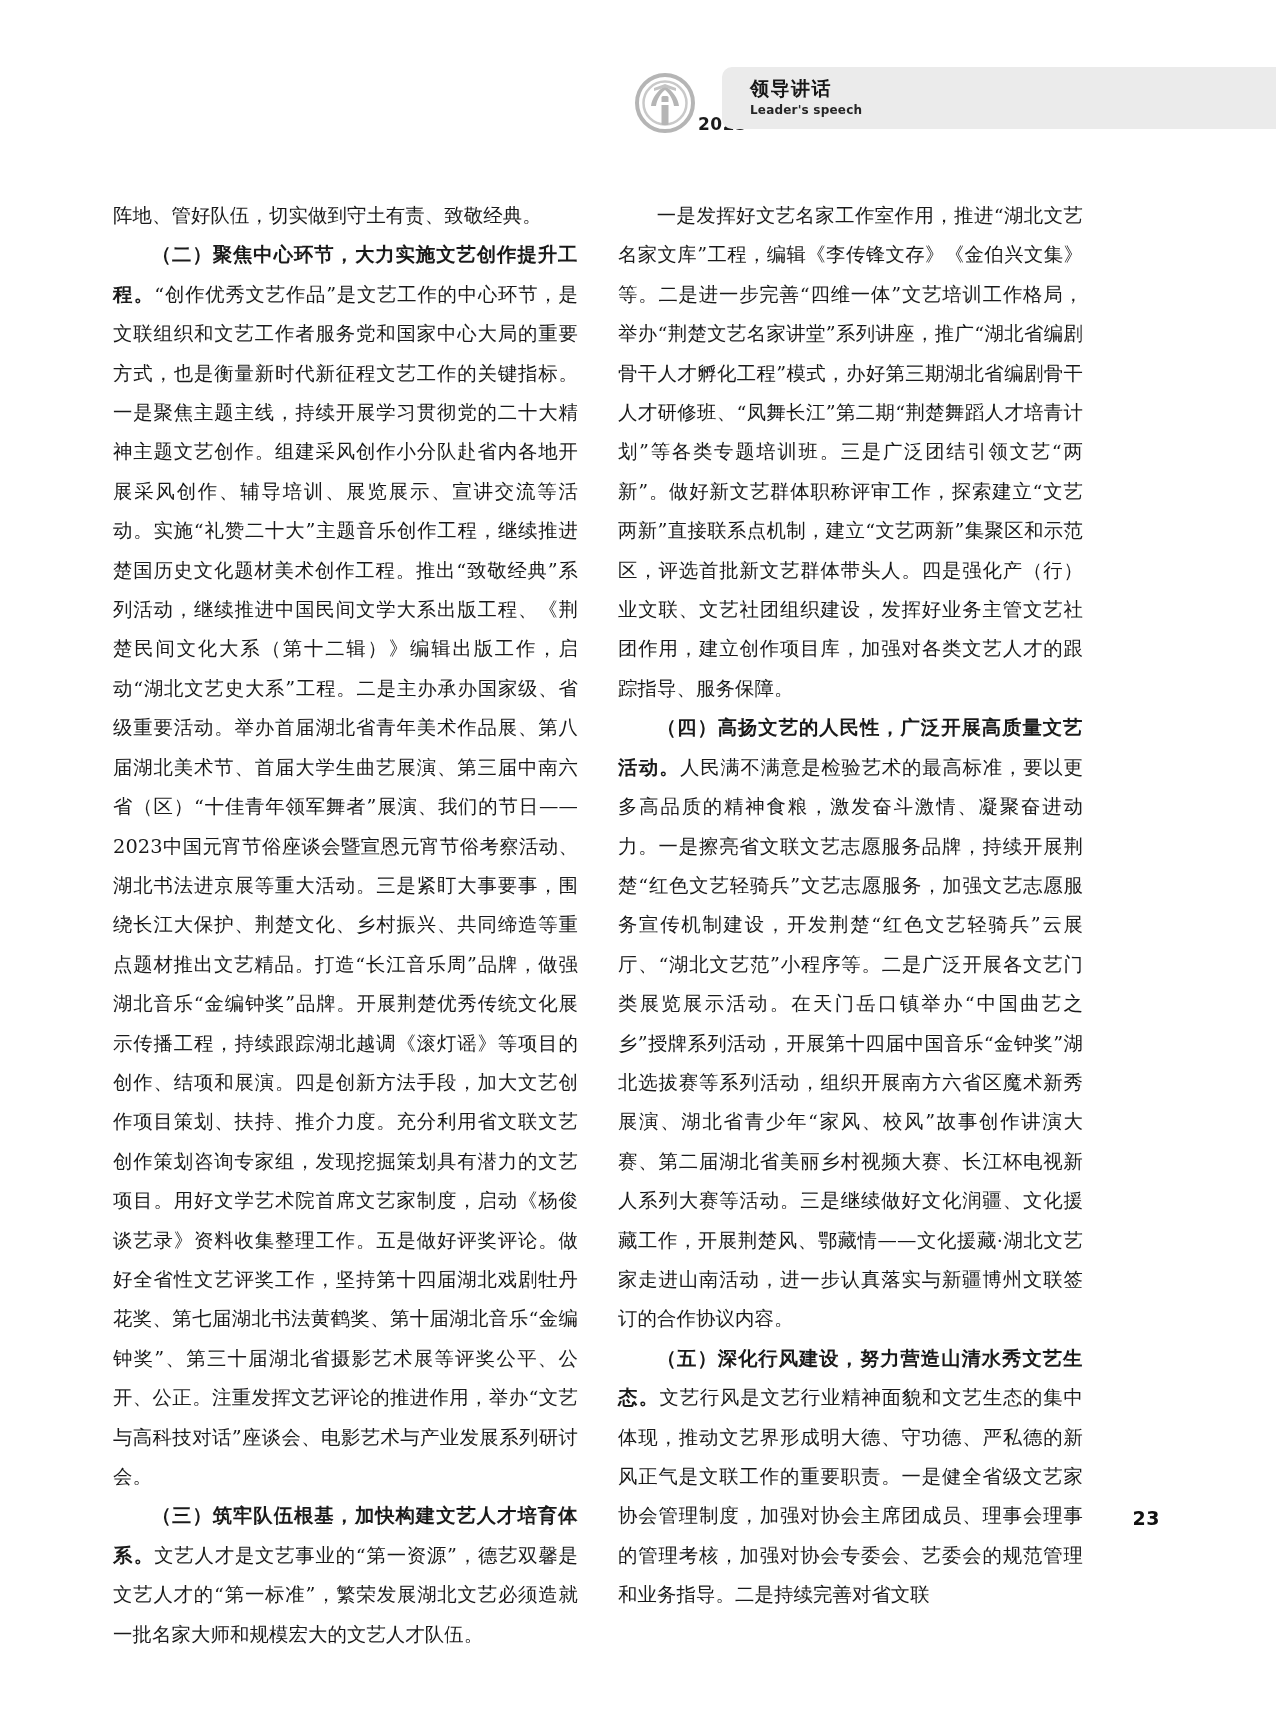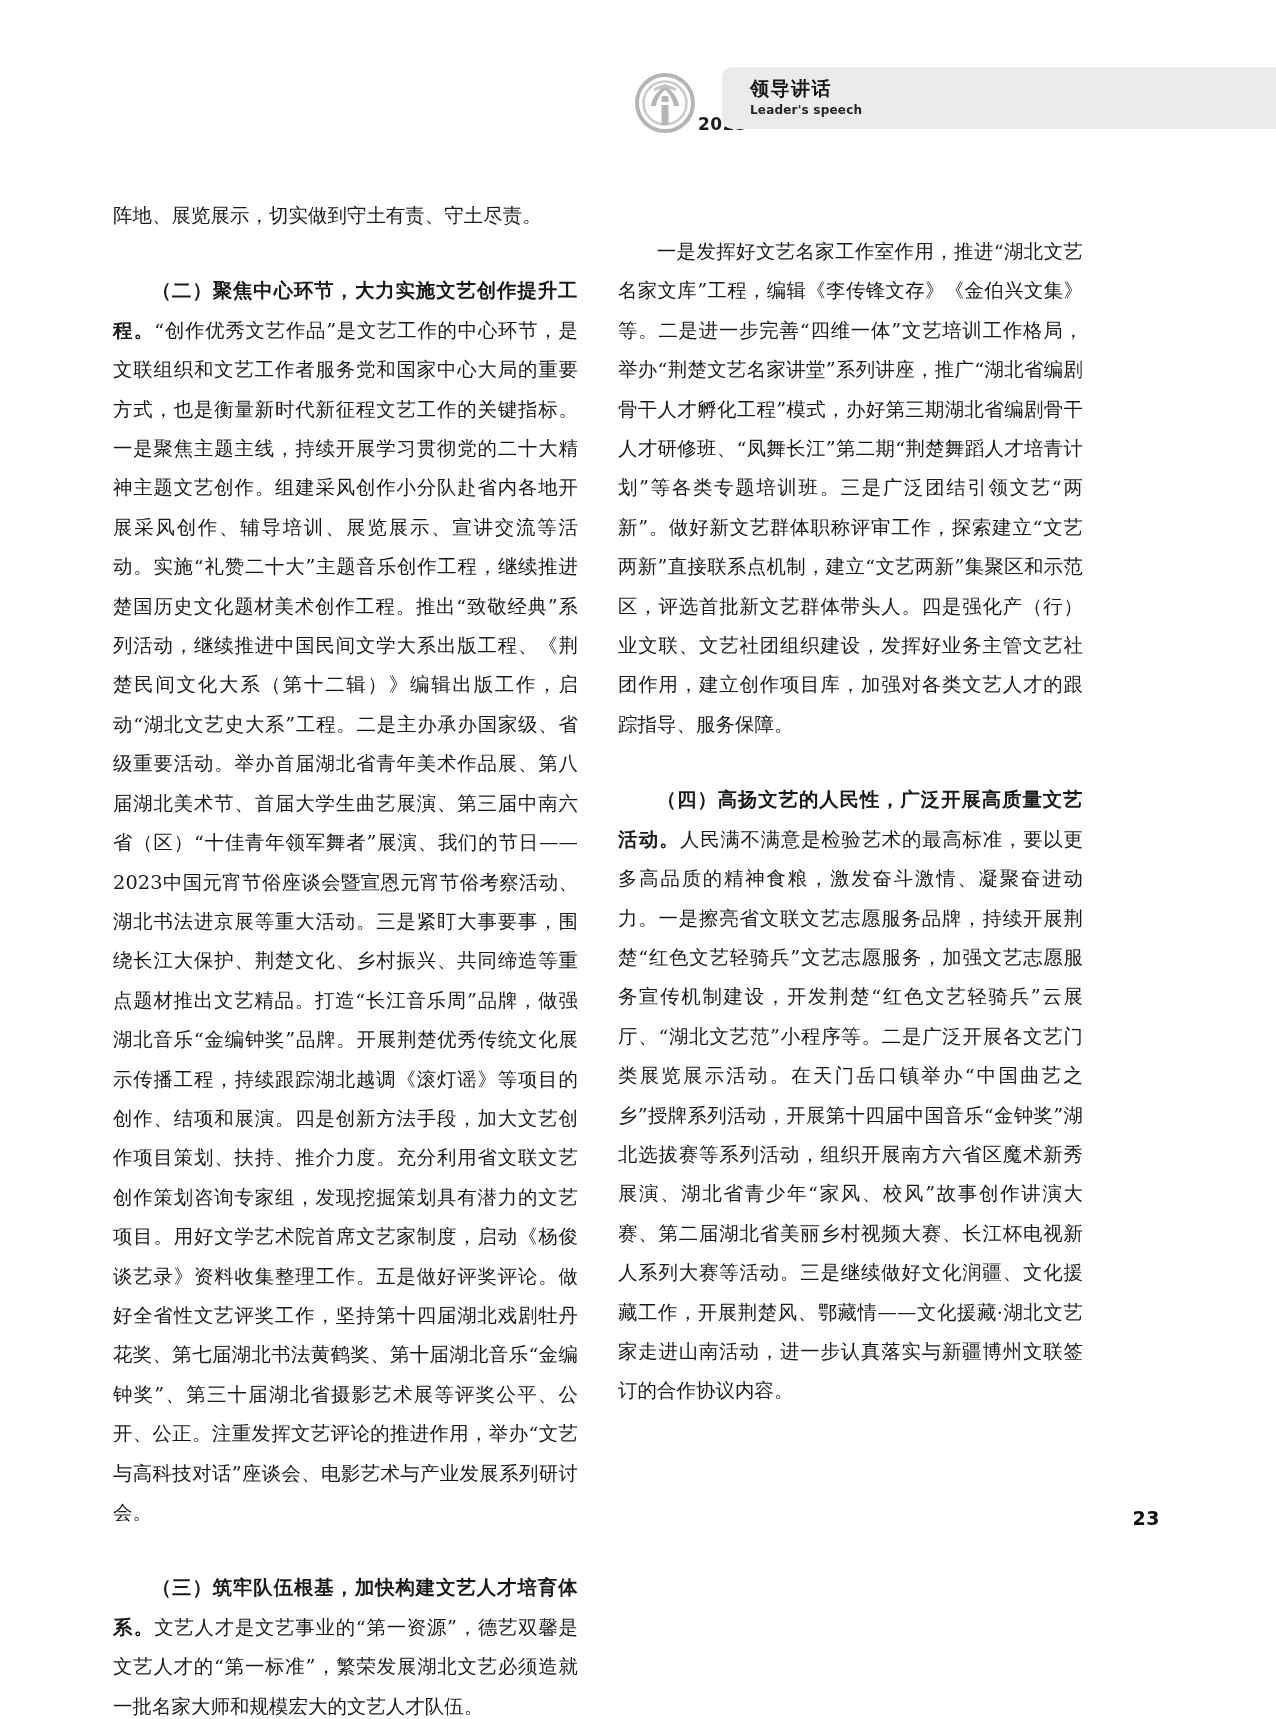--- a/index.html
+++ b/index.html
@@ -99,21 +99,20 @@
     font-size: 19.4px;
     line-height: 39.4px;
     text-align: justify;
     text-justify: inter-ideograph;
     text-align-last: left;
     letter-spacing: 0.1px;
     font-family: "DejaVu Serif", "Liberation Serif", serif;
   }
   p.indent {
     text-indent: 2em;
-    margin-top: 36px;
   }
   .bold-head {
     font-weight: bold;
     letter-spacing: 0.6px;
   }
 
   
   .folio {
     position: absolute;
     right: 116px;
@@ -145,25 +144,26 @@
       <div class="header-year">2023</div>
     </div>
     <div class="header-pill">
       <div class="header-cn">领导讲话</div>
       <div class="header-en">Leader's speech</div>
     </div>
   </div>
 
   <div class="columns">
     <div class="col" id="left-col">
-        <p><span>阵地、展览展示，切实做到守土有责、守土尽责。</span></p>
+        <p><span>阵地、管好队伍，切实做到守土有责、致敬经典。</span></p>
         <p class="indent"><span class="bold-head">（二）聚焦中心环节，大力实施文艺创作提升工程。</span><span>“创作优秀文艺作品”是文艺工作的中心环节，是文联组织和文艺工作者服务党和国家中心大局的重要方式，也是衡量新时代新征程文艺工作的关键指标。一是聚焦主题主线，持续开展学习贯彻党的二十大精神主题文艺创作。组建采风创作小分队赴省内各地开展采风创作、辅导培训、展览展示、宣讲交流等活动。实施“礼赞二十大”主题音乐创作工程，继续推进楚国历史文化题材美术创作工程。推出“致敬经典”系列活动，继续推进中国民间文学大系出版工程、《荆楚民间文化大系（第十二辑）》编辑出版工作，启动“湖北文艺史大系”工程。二是主办承办国家级、省级重要活动。举办首届湖北省青年美术作品展、第八届湖北美术节、首届大学生曲艺展演、第三届中南六省（区）“十佳青年领军舞者”展演、我们的节日——2023中国元宵节俗座谈会暨宣恩元宵节俗考察活动、湖北书法进京展等重大活动。三是紧盯大事要事，围绕长江大保护、荆楚文化、乡村振兴、共同缔造等重点题材推出文艺精品。打造“长江音乐周”品牌，做强湖北音乐“金编钟奖”品牌。开展荆楚优秀传统文化展示传播工程，持续跟踪湖北越调《滚灯谣》等项目的创作、结项和展演。四是创新方法手段，加大文艺创作项目策划、扶持、推介力度。充分利用省文联文艺创作策划咨询专家组，发现挖掘策划具有潜力的文艺项目。用好文学艺术院首席文艺家制度，启动《杨俊谈艺录》资料收集整理工作。五是做好评奖评论。做好全省性文艺评奖工作，坚持第十四届湖北戏剧牡丹花奖、第七届湖北书法黄鹤奖、第十届湖北音乐“金编钟奖”、第三十届湖北省摄影艺术展等评奖公平、公开、公正。注重发挥文艺评论的推进作用，举办“文艺与高科技对话”座谈会、电影艺术与产业发展系列研讨会。</span></p>
         <p class="indent"><span class="bold-head">（三）筑牢队伍根基，加快构建文艺人才培育体系。</span><span>文艺人才是文艺事业的“第一资源”，德艺双馨是文艺人才的“第一标准”，繁荣发展湖北文艺必须造就一批名家大师和规模宏大的文艺人才队伍。</span></p>
       </div>
     <div class="col" id="right-col">
         <p class="indent"><span>一是发挥好文艺名家工作室作用，推进“湖北文艺名家文库”工程，编辑《李传锋文存》《金伯兴文集》等。二是进一步完善“四维一体”文艺培训工作格局，举办“荆楚文艺名家讲堂”系列讲座，推广“湖北省编剧骨干人才孵化工程”模式，办好第三期湖北省编剧骨干人才研修班、“凤舞长江”第二期“荆楚舞蹈人才培青计划”等各类专题培训班。三是广泛团结引领文艺“两新”。做好新文艺群体职称评审工作，探索建立“文艺两新”直接联系点机制，建立“文艺两新”集聚区和示范区，评选首批新文艺群体带头人。四是强化产（行）业文联、文艺社团组织建设，发挥好业务主管文艺社团作用，建立创作项目库，加强对各类文艺人才的跟踪指导、服务保障。</span></p>
         <p class="indent"><span class="bold-head">（四）高扬文艺的人民性，广泛开展高质量文艺活动。</span><span>人民满不满意是检验艺术的最高标准，要以更多高品质的精神食粮，激发奋斗激情、凝聚奋进动力。一是擦亮省文联文艺志愿服务品牌，持续开展荆楚“红色文艺轻骑兵”文艺志愿服务，加强文艺志愿服务宣传机制建设，开发荆楚“红色文艺轻骑兵”云展厅、“湖北文艺范”小程序等。二是广泛开展各文艺门类展览展示活动。在天门岳口镇举办“中国曲艺之乡”授牌系列活动，开展第十四届中国音乐“金钟奖”湖北选拔赛等系列活动，组织开展南方六省区魔术新秀展演、湖北省青少年“家风、校风”故事创作讲演大赛、第二届湖北省美丽乡村视频大赛、长江杯电视新人系列大赛等活动。三是继续做好文化润疆、文化援藏工作，开展荆楚风、鄂藏情——文化援藏·湖北文艺家走进山南活动，进一步认真落实与新疆博州文联签订的合作协议内容。</span></p>
+        <p class="indent"><span class="bold-head">（五）深化行风建设，努力营造山清水秀文艺生态。</span><span>文艺行风是文艺行业精神面貌和文艺生态的集中体现，推动文艺界形成明大德、守功德、严私德的新风正气是文联工作的重要职责。一是健全省级文艺家协会管理制度，加强对协会主席团成员、理事会理事的管理考核，加强对协会专委会、艺委会的规范管理和业务指导。二是持续完善对省文联</span></p>
       </div>
   </div>
 
   <div class="folio">23</div>
 
 </div>
 
 </body></html>

